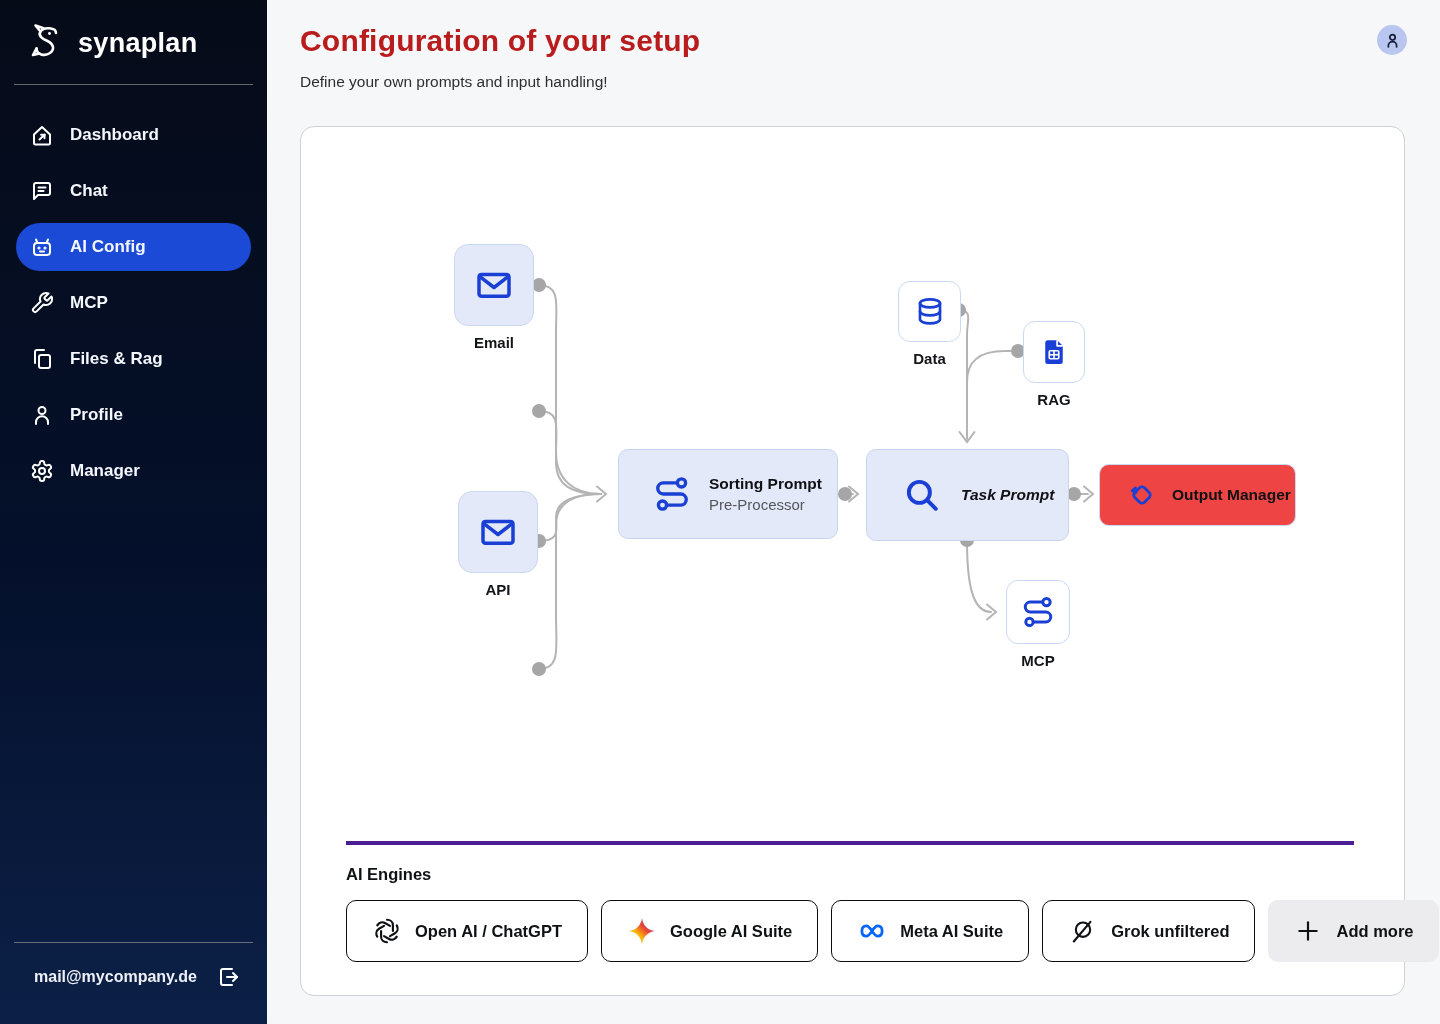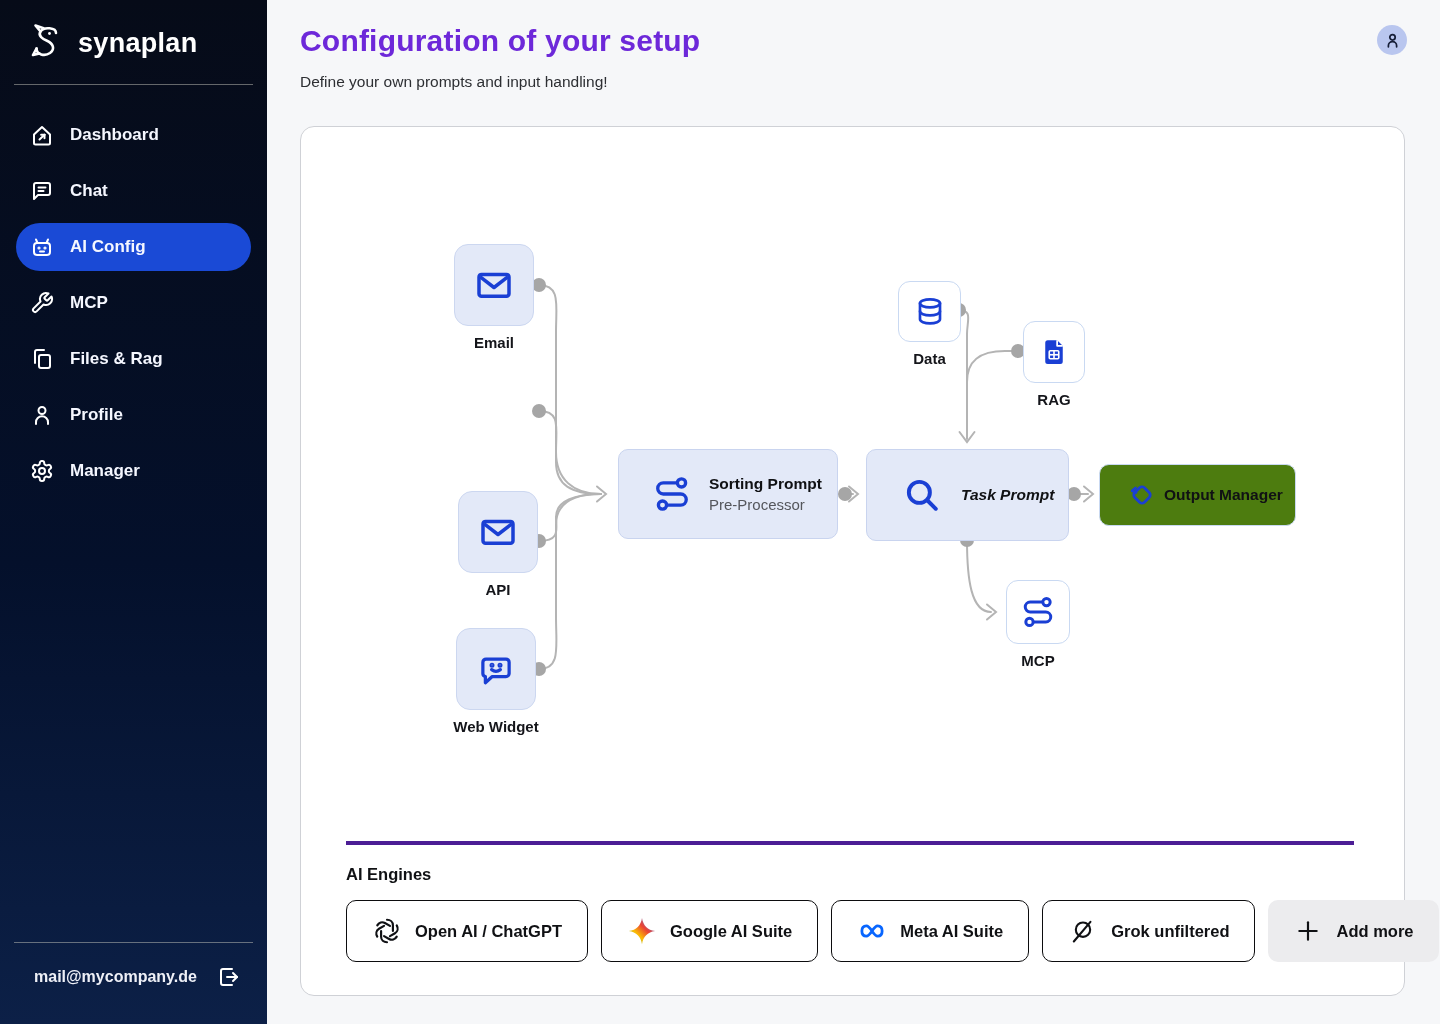--- a/index.html
+++ b/index.html
@@ -28,21 +28,21 @@
   }
   .nav-item .nico { width:24px; height:24px; flex:0 0 24px; display:flex; align-items:center; justify-content:center; }
   .nav-item.active { background:#1a4ad6; }
   .side-footer { margin-top:auto; }
   .footer-row { display:flex; align-items:center; justify-content:space-between; padding:22px 26px 35px 34px; }
   .footer-email { font-size:16px; font-weight:600; color:#eef0f7; }
   .logout-btn { width:24px; height:24px; cursor:pointer; display:flex; }
 
   
   .main { position:relative; flex:1; height:1024px; }
-  .page-title { position:absolute; left:33px; top:24px; font-size:30px; font-weight:700; color:#6d28d9; letter-spacing:.2px; }
+  .page-title { position:absolute; left:33px; top:24px; font-size:30px; font-weight:700; color:#b91c1c; letter-spacing:.2px; }
   .page-subtitle { position:absolute; left:33px; top:73px; font-size:15.5px; color:#2d2f33; }
   .avatar { position:absolute; right:33px; top:25px; width:30px; height:30px; border-radius:50%;
     background:#b9c6ef; display:flex; align-items:center; justify-content:center; cursor:pointer; }
 
   .canvas {
     position:absolute; left:33px; top:126px; width:1105px; height:870px;
     background:#ffffff; border:1px solid #cfd1d6; border-radius:14px;
   }
   .edges { position:absolute; inset:0; }
 
@@ -56,22 +56,22 @@
     background:#ffffff; border:1px solid #c9d9f2; border-radius:12px;
     display:flex; align-items:center; justify-content:center;
   }
   .proc-node {
     position:absolute; background:#e3e9f8; border:1px solid #c9d4ef; border-radius:10px;
     display:flex; align-items:center; gap:18px; padding-left:34px; cursor:pointer;
   }
   .proc-title { font-size:15.5px; font-weight:700; color:#101114; }
   .proc-sub { font-size:15px; color:#54565c; margin-top:3px; }
   .out-node {
-    position:absolute; background:#4d7c0f; border:1px solid #c9d9f2; border-radius:10px;
-    display:flex; align-items:center; gap:6px; padding-left:26px; cursor:pointer;
+    position:absolute; background:#ef4444; border:1px solid #c9d9f2; border-radius:10px;
+    display:flex; align-items:center; gap:14px; padding-left:26px; cursor:pointer;
   }
 
   
   .engines { position:absolute; left:45px; top:714px; width:1008px; border-top:4px solid #4c1d95; padding-top:20px; }
   .engines-heading { font-size:16.5px; font-weight:700; color:#101114; }
   .engine-row { display:flex; gap:13px; margin-top:16px; }
   .engine-btn {
     height:62px; display:flex; align-items:center; gap:13px; padding:0 25px;
     background:#ffffff; border:1.6px solid #0c0c0e; border-radius:10px;
     font-size:16.5px; font-weight:600; color:#101114; cursor:pointer; white-space:nowrap;
@@ -250,33 +250,20 @@
         <span>
           <svg viewBox="0 0 32 32" width="40" height="40" fill="none" stroke="#1a3fd4" stroke-width="2.8" stroke-linejoin="round">
             <rect x="4" y="7.5" width="24" height="17.5" rx="2"></rect>
             <path d="M5 9.5 L16 18 L27 9.5"></path>
           </svg>
         </span>
       </div>
       <div class="node-label">API</div>
     </div>
 
-    <div class="flow-node" style="left:155px; top:501px; width:80px;">
-      <div class="box-fill" style="width:80px; height:82px;">
-        <span>
-          <svg viewBox="0 0 32 32" width="40" height="40" fill="none" stroke="#1a3fd4" stroke-width="2.6" stroke-linecap="round" stroke-linejoin="round">
-            <path d="M8 8 h16 a2.5 2.5 0 0 1 2.5 2.5 v9 a2.5 2.5 0 0 1 -2.5 2.5 H13 l-5.5 5 v-5 a2.5 2.5 0 0 1 -2 -2.5 v-9 A2.5 2.5 0 0 1 8 8 Z"></path>
-            <circle cx="12.8" cy="13" r="0.7" fill="#1a3fd4"></circle>
-              <circle cx="19.2" cy="13" r="0.7" fill="#1a3fd4"></circle>
-            <path d="M12.5 16.5 q3.5 2.8 7 0"></path>
-          </svg>
-        </span>
-      </div>
-      <div class="node-label">Web Widget</div>
-    </div>
 
     <div class="proc-node" style="left:317px; top:322px; width:220px; height:90px;">
       <span>
         <svg viewBox="0 0 24 24" width="38" height="38" fill="none" stroke="#1a3fd4" stroke-width="2.1" stroke-linecap="round" stroke-linejoin="round">
           <circle cx="6" cy="19" r="2.6"></circle>
           <path d="M9 19 h8.5 a3.5 3.5 0 0 0 0 -7 h-11 a3.5 3.5 0 0 1 0 -7 H15"></path>
           <circle cx="18" cy="5" r="2.6"></circle>
         </svg>
       </span>
       <div>

